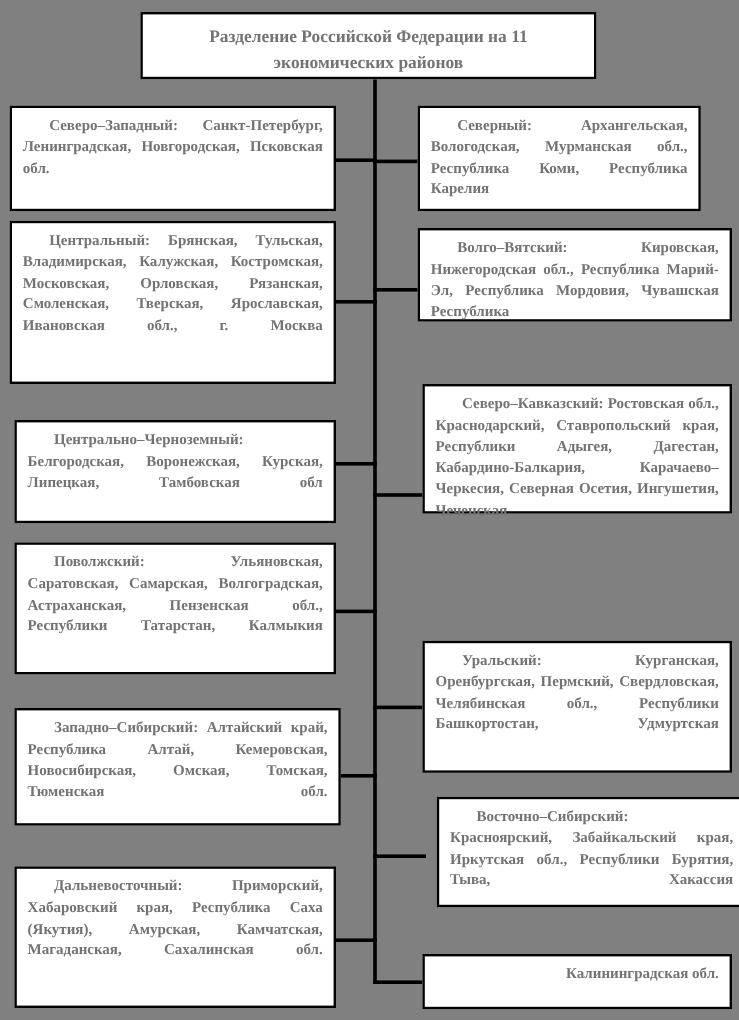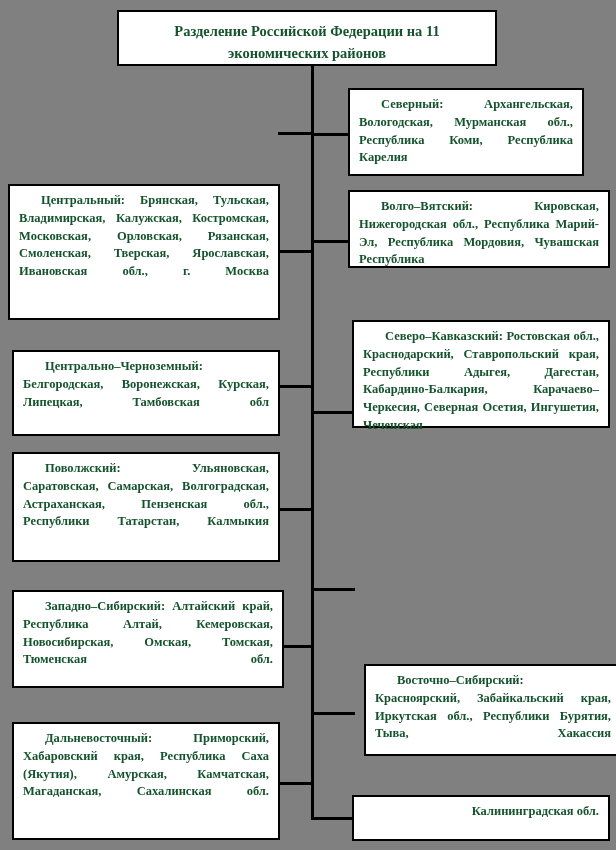--- a/index.html
+++ b/index.html
@@ -14,21 +14,21 @@
     height: 850px;
     background: #808080;
     font-family: "Liberation Serif", "DejaVu Serif", serif;
     overflow: hidden;
   }
   .box {
     position: absolute;
     background: #ffffff;
     border: 2px solid #000000;
     box-sizing: border-box;
-    color: #14532d;
+    color: #737373;
     font-weight: bold;
     font-size: 12.5px;
     line-height: 1.42;
     text-align: justify;
     text-justify: inter-word;
     padding: 6px 9px 4px 9px;
     z-index: 3;
   }
   .box .body {
     text-indent: 22px;
@@ -82,20 +82,23 @@
   <div class="conn h" style="left:278px; top:645px; width:36px;"></div>
   <div class="conn h" style="left:278px; top:782px; width:36px;"></div>
 
   <div class="conn h" style="left:311px; top:133px; width:38px;"></div>
   <div class="conn h" style="left:311px; top:240px; width:38px;"></div>
   <div class="conn h" style="left:311px; top:411px; width:44px;"></div>
   <div class="conn h" style="left:311px; top:588px; width:44px;"></div>
   <div class="conn h" style="left:311px; top:712px; width:44px;"></div>
   <div class="conn h" style="left:311px; top:817px; width:44px;"></div>
 
+  <div class="box" style="left:8px; top:88px; width:272px; height:88px;">
+    <div class="body">Северо–Западный: Санкт-Петербург, Ленинградская, Новгородская, Псковская обл.</div>
+  </div>
 
   <div class="box" style="left:12px; top:350px; width:268px; height:86px;">
     <div class="body">Центрально–Черноземный: Белгородская, Воронежская, Курская, Липецкая, Тамбовская обл</div>
   </div>
 
   <div class="box" style="left:8px; top:184px; width:272px; height:136px;">
     <div class="body">Центральный: Брянская, Тульская, Владимирская, Калужская, Костромская, Московская, Орловская, Рязанская, Смоленская, Тверская, Ярославская, Ивановская обл., г. Москва</div>
   </div>
 
   <div class="box" style="left:12px; top:452px; width:268px; height:110px;">
@@ -115,20 +118,23 @@
   </div>
 
   <div class="box" style="left:348px; top:190px; width:262px; height:78px;">
     <div class="body">Волго–Вятский: Кировская, Нижегородская обл., Республика Марий-Эл, Республика Мордовия, Чувашская Республика</div>
   </div>
 
   <div class="box" style="left:352px; top:320px; width:258px; height:108px;">
     <div class="body">Северо–Кавказский: Ростовская обл., Краснодарский, Ставропольский края, Республики Адыгея, Дагестан, Кабардино-Балкария, Карачаево–Черкесия, Северная Осетия, Ингушетия, Чеченская</div>
   </div>
 
+  <div class="box" style="left:352px; top:534px; width:258px; height:110px;">
+    <div class="body">Уральский: Курганская, Оренбургская, Пермский, Свердловская, Челябинская обл., Республики Башкортостан, Удмуртская</div>
+  </div>
 
   <div class="box" style="left:364px; top:664px; width:258px; height:92px;">
     <div class="body">Восточно–Сибирский: Красноярский, Забайкальский края, Иркутская обл., Республики Бурятия, Тыва, Хакассия</div>
   </div>
 
   <div class="box single-line" style="left:352px; top:795px; width:258px; height:46px;">
     <div class="body">Калининградская обл.</div>
   </div>
 
 </div>

